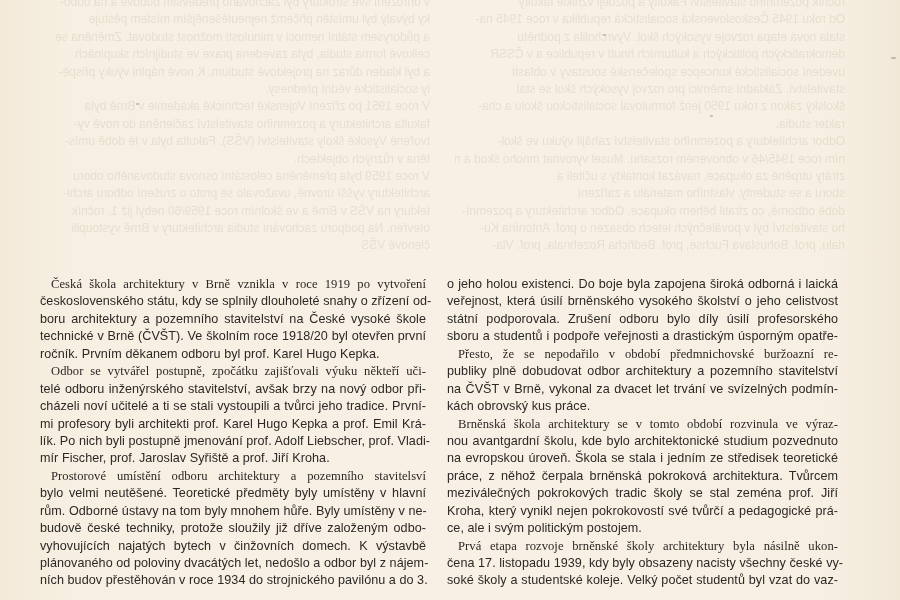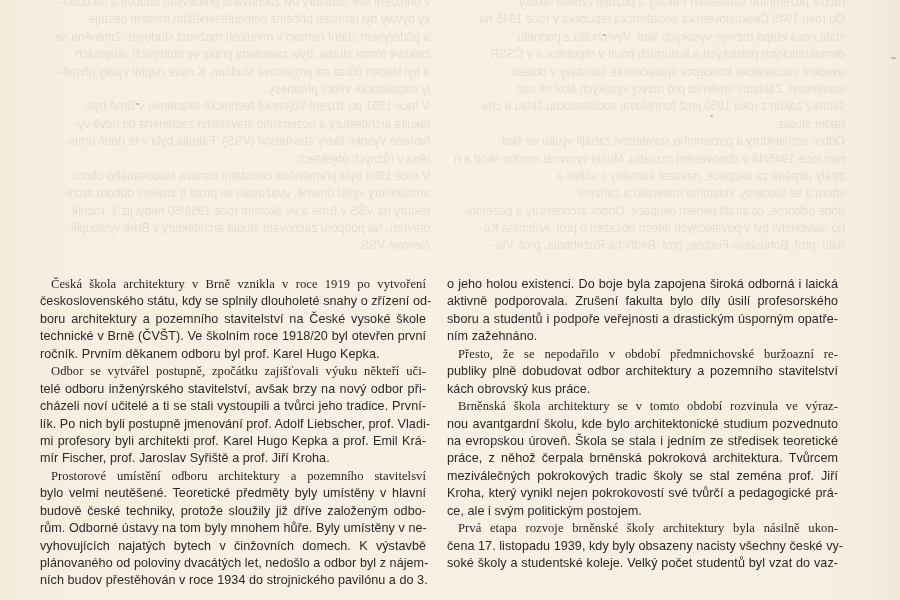--- a/index.html
+++ b/index.html
@@ -107,38 +107,39 @@
 
   <div class="column left" id="col-left">
       <span class="line indent">Česká škola architektury v Brně vznikla v roce 1919 po vytvoření</span>
       <span class="line">československého státu, kdy se splnily dlouholeté snahy o zřízení od-</span>
       <span class="line">boru architektury a pozemního stavitelství na České vysoké škole</span>
       <span class="line">technické v Brně (ČVŠT). Ve školním roce 1918/20 byl otevřen první</span>
       <span class="line last">ročník. Prvním děkanem odboru byl prof. Karel Hugo Kepka.</span>
       <span class="line indent">Odbor se vytvářel postupně, zpočátku zajišťovali výuku někteří uči-</span>
       <span class="line">telé odboru inženýrského stavitelství, avšak brzy na nový odbor při-</span>
       <span class="line">cházeli noví učitelé a ti se stali vystoupili a tvůrci jeho tradice. První-</span>
+      <span class="line">mi profesory byli architekti prof. Karel Hugo Kepka a prof. Emil Krá-</span>
       <span class="line">lík. Po nich byli postupně jmenování prof. Adolf Liebscher, prof. Vladi-</span>
-      <span class="line">mi profesory byli architekti prof. Karel Hugo Kepka a prof. Emil Krá-</span>
       <span class="line last">mír Fischer, prof. Jaroslav Syřiště a prof. Jiří Kroha.</span>
       <span class="line indent">Prostorové umístění odboru architektury a pozemního stavitelsví</span>
       <span class="line">bylo velmi neutěšené. Teoretické předměty byly umístěny v hlavní</span>
+      <span class="line">rům. Odborné ústavy na tom byly mnohem hůře. Byly umístěny v ne-</span>
       <span class="line">budově české techniky, protože sloužily již dříve založeným odbo-</span>
-      <span class="line">rům. Odborné ústavy na tom byly mnohem hůře. Byly umístěny v ne-</span>
       <span class="line">vyhovujících najatých bytech v činžovních domech. K výstavbě</span>
       <span class="line">plánovaného od poloviny dvacátých let, nedošlo a odbor byl z nájem-</span>
       <span class="line">ních budov přestěhován v roce 1934 do strojnického pavilónu a do 3.</span>
     </div>
   <div class="column right" id="col-right">
       <span class="line">o jeho holou existenci. Do boje byla zapojena široká odborná i laická</span>
-      <span class="line">aktivně podporovala. Zrušení fakulta bylo díly úsilí profesorského</span>
+      <span class="line">veřejnost, která úsilí brněnského vysokého školství o jeho celistvost</span>
+      <span class="line">státní podporovala. Zrušení odboru bylo díly úsilí profesorského</span>
       <span class="line">sboru a studentů i podpoře veřejnosti a drastickým úsporným opatře-</span>
-      <span class="line last">ním zažehnáno.</span>
       <span class="line indent">Přesto, že se nepodařilo v období předmnichovské buržoazní re-</span>
       <span class="line">publiky plně dobudovat odbor architektury a pozemního stavitelství</span>
+      <span class="line">na ČVŠT v Brně, vykonal za dvacet let trvání ve svízelných podmín-</span>
       <span class="line last">kách obrovský kus práce.</span>
       <span class="line indent">Brněnská škola architektury se v tomto období rozvinula ve výraz-</span>
       <span class="line">nou avantgardní školu, kde bylo architektonické studium pozvednuto</span>
       <span class="line">na evropskou úroveň. Škola se stala i jedním ze středisek teoretické</span>
       <span class="line">práce, z něhož čerpala brněnská pokroková architektura. Tvůrcem</span>
       <span class="line">meziválečných pokrokových tradic školy se stal zeména prof. Jiří</span>
       <span class="line">Kroha, který vynikl nejen pokrokovostí své tvůrčí a pedagogické prá-</span>
       <span class="line last">ce, ale i svým politickým postojem.</span>
       <span class="line indent">Prvá etapa rozvoje brněnské školy architektury byla násilně ukon-</span>
       <span class="line">čena 17. listopadu 1939, kdy byly obsazeny nacisty všechny české vy-</span>

